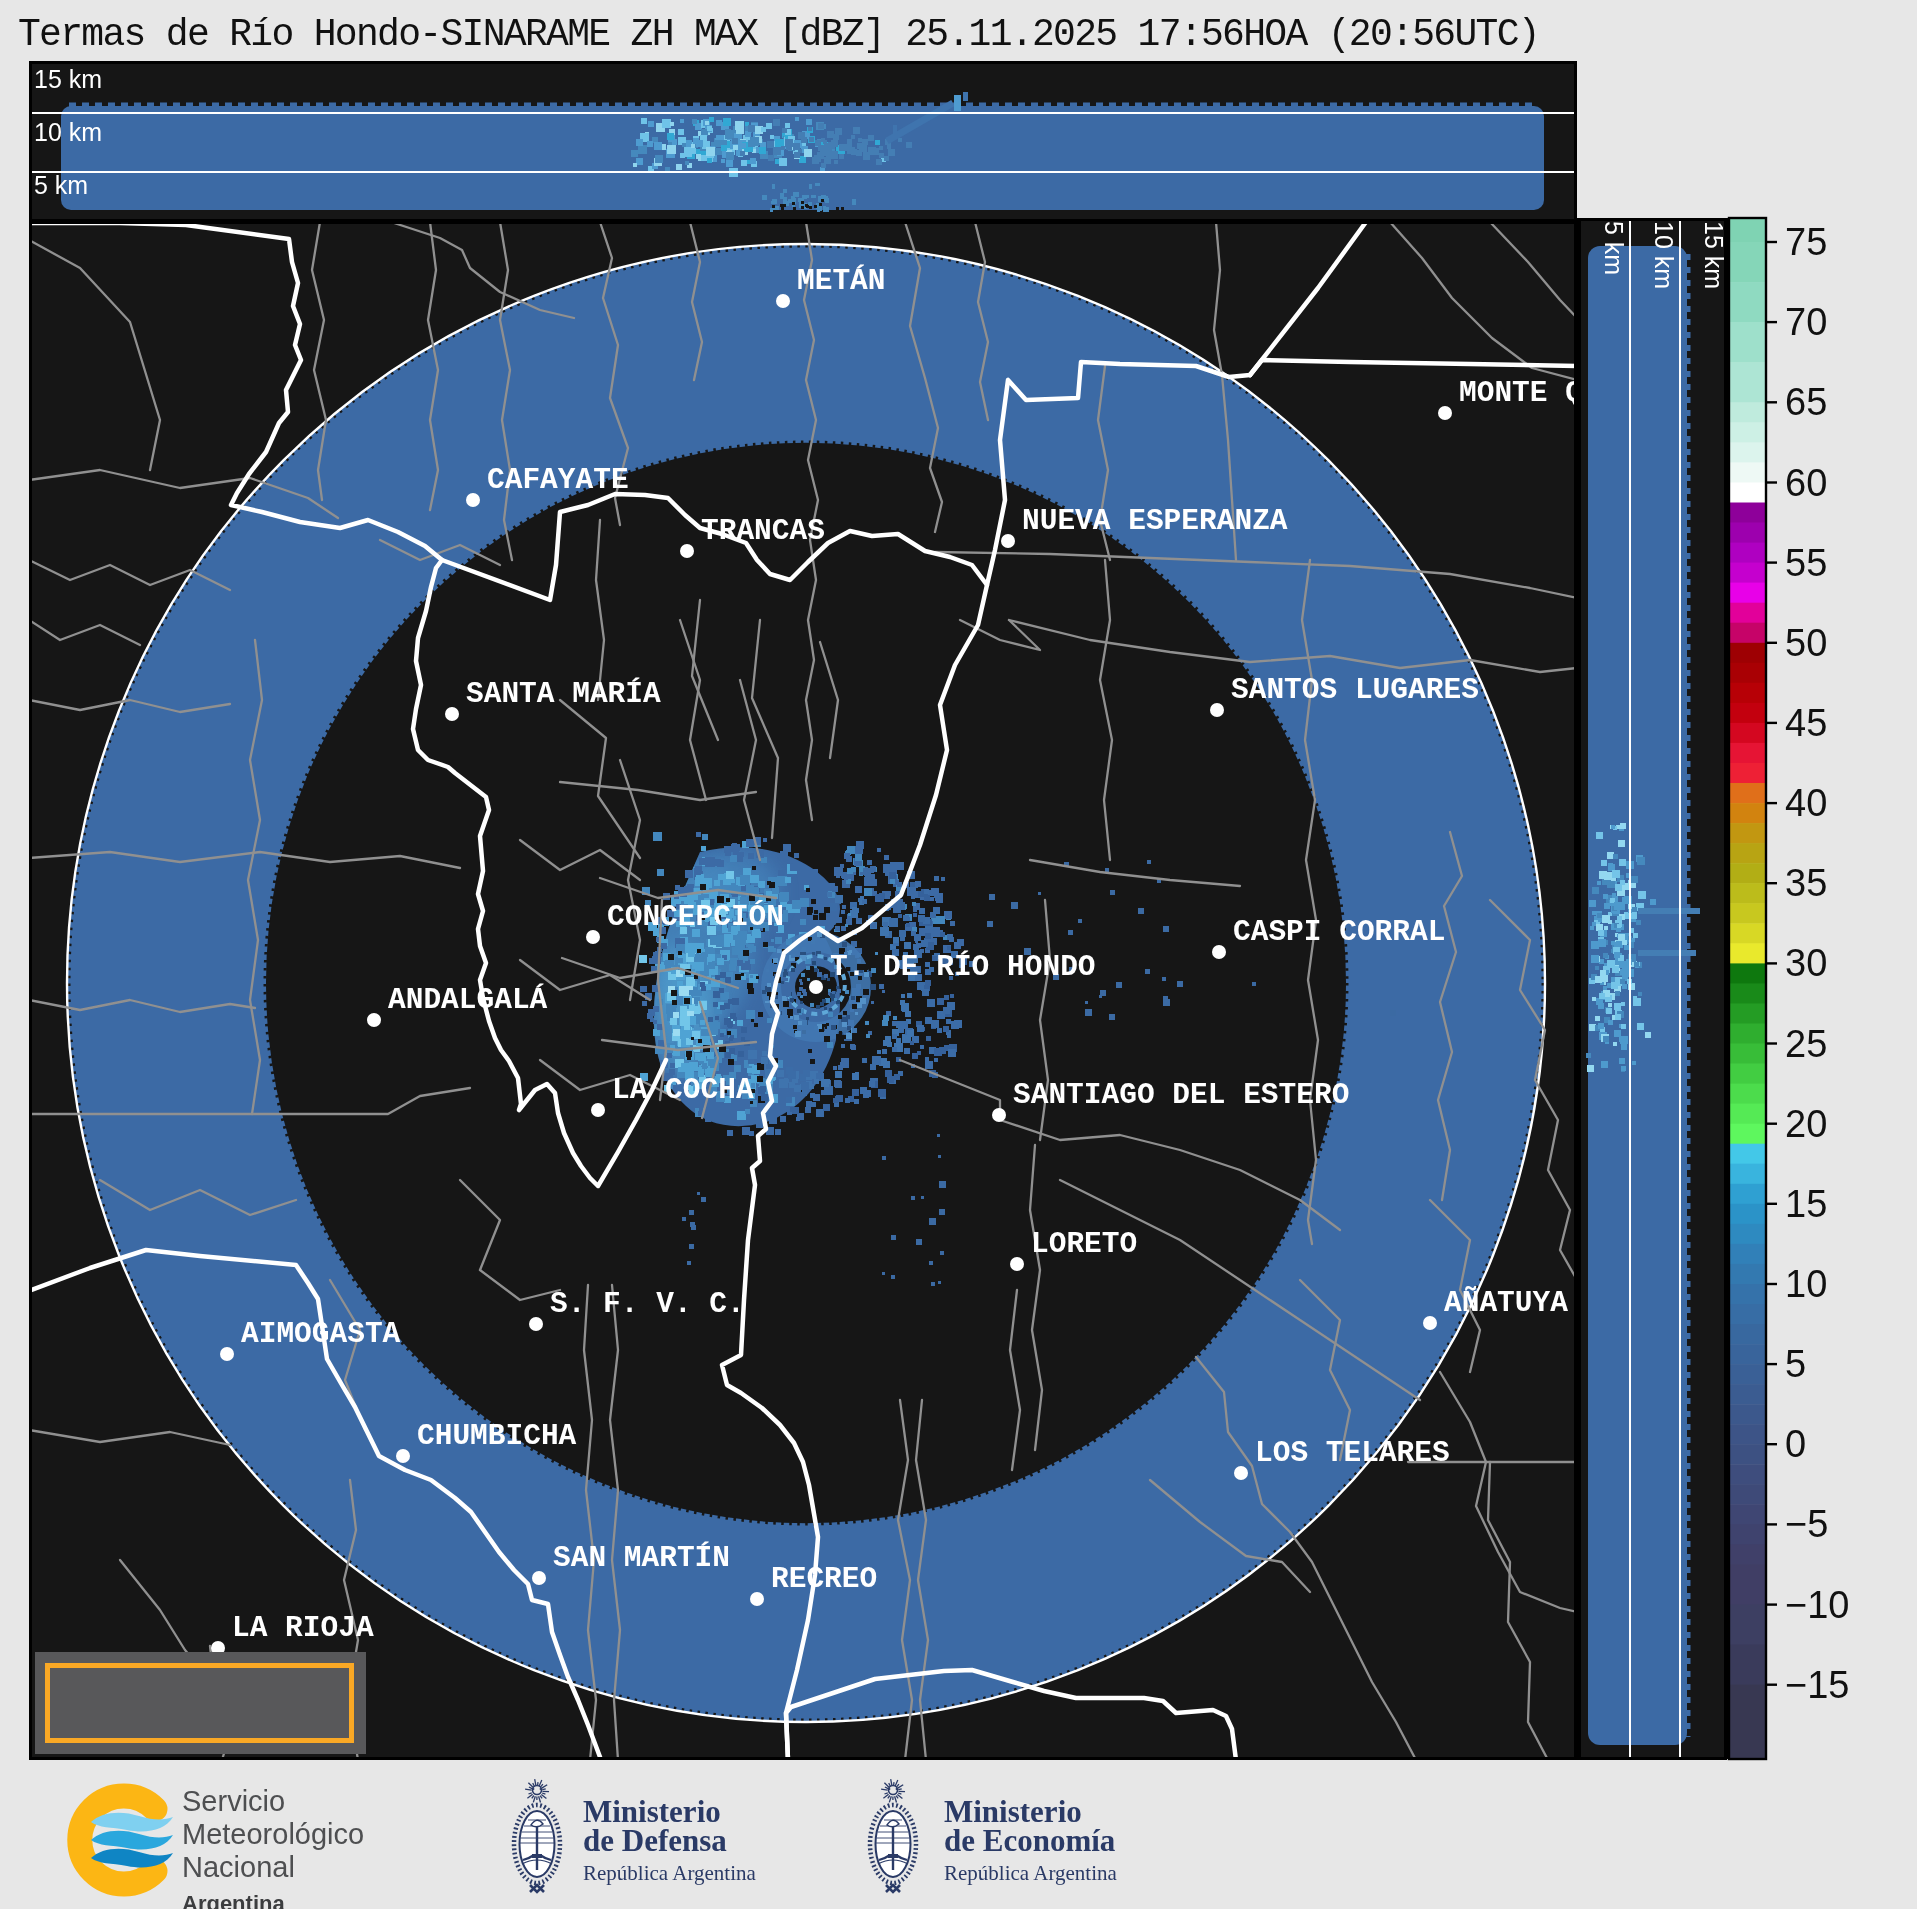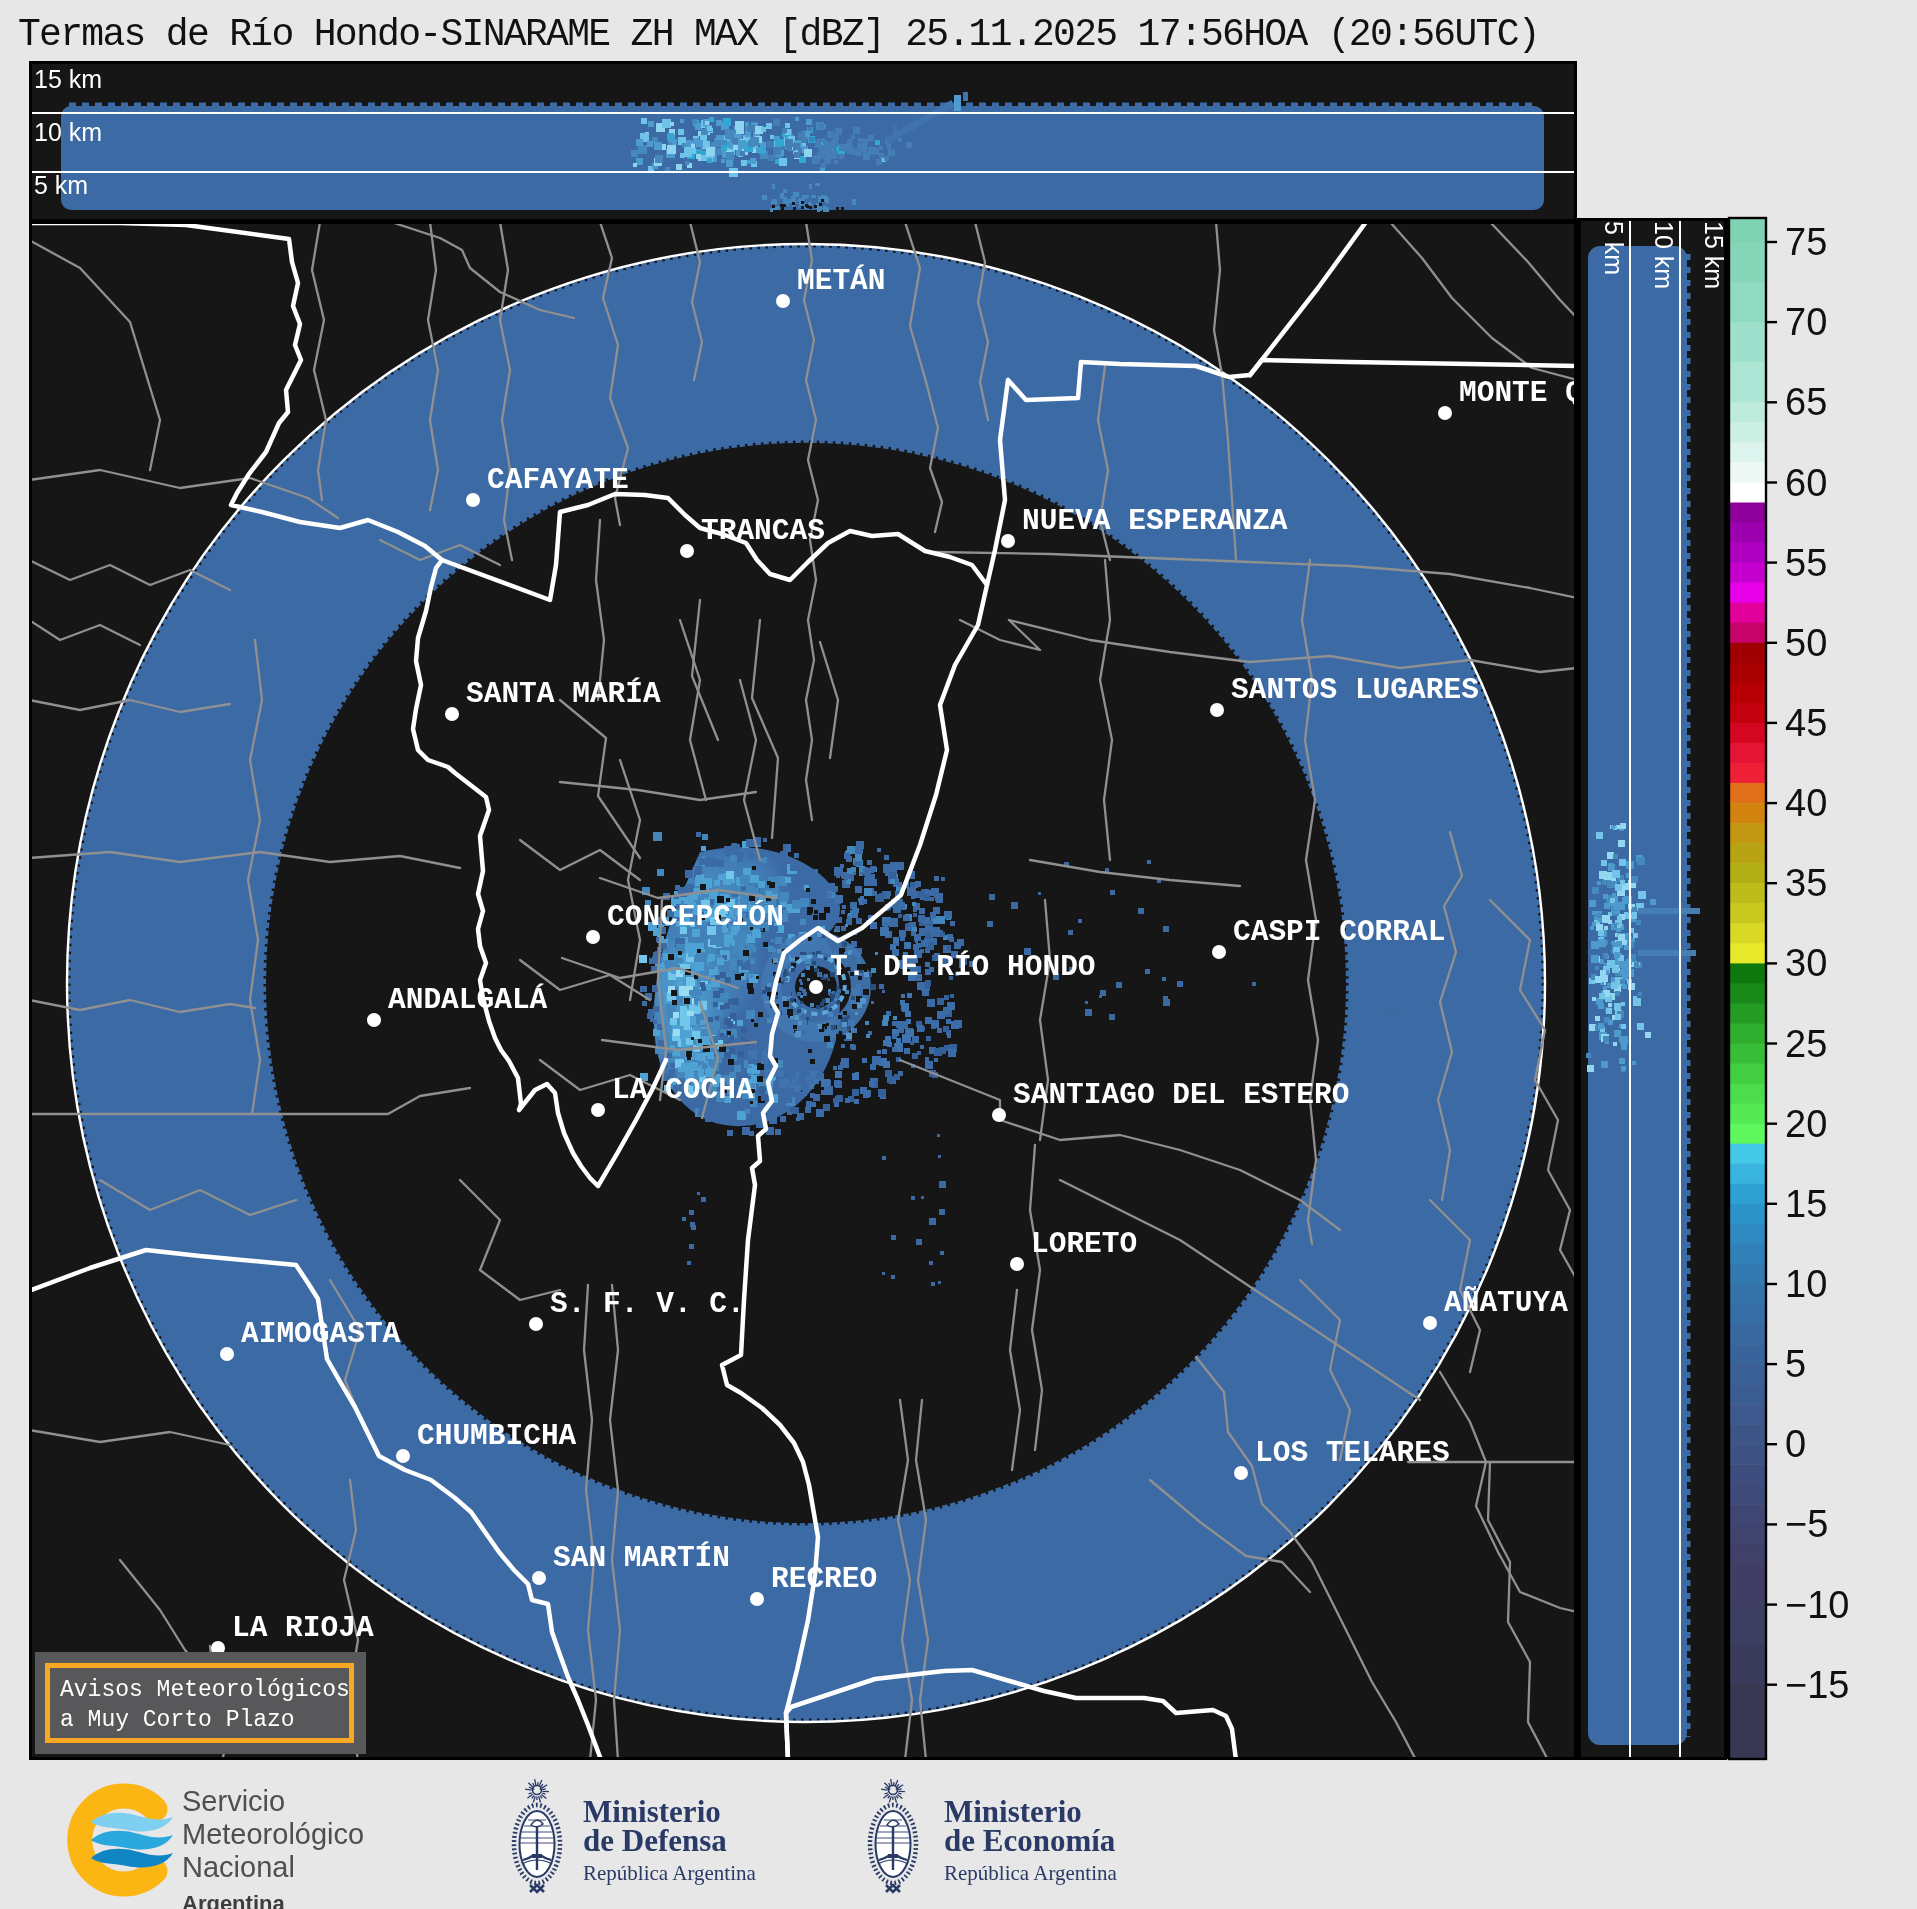--- a/index.html
+++ b/index.html
@@ -2216,22 +2216,20 @@
     <text x="62" y="1323.4" font-size="38" fill="#111" font-family="Liberation Sans,sans-serif">−5</text>
     <line x1="43" y1="1390.6" x2="54" y2="1390.6" stroke="#000" stroke-width="2.4"></line>
     <text x="62" y="1403.6" font-size="38" fill="#111" font-family="Liberation Sans,sans-serif">−10</text>
     <line x1="43" y1="1470.7" x2="54" y2="1470.7" stroke="#000" stroke-width="2.4"></line>
     <text x="62" y="1483.7" font-size="38" fill="#111" font-family="Liberation Sans,sans-serif">−15</text>
   </svg>
 <div class="abs" style="left:1575px;top:218px;width:5px;height:1542px;background:#000"></div>
 <div class="abs" style="left:1726px;top:218px;width:4px;height:1541px;background:#000"></div>
 <div class="abs" style="left:35px;top:1652px;width:331px;height:102px;background:#58585a">
     <div class="abs" style="left:10px;top:11px;width:299px;height:70px;border:5px solid #f9a825"></div>
-    <div class="abs" style="left:25px;top:23px;font-size:23px;line-height:30px;color:#fff;white-space:pre">Avisos Meteorológicos
-a Muy Corto Plazo</div>
   </div>
 <svg class="abs" style="left:55px;top:1782px" width="125" height="116" viewBox="0 0 125 116">
     <path d="M 100 27 A 44 44 0 1 0 100 89" fill="none" stroke="#fcb614" stroke-width="25" stroke-linecap="round"></path>
     <path d="M 36 40 C 46 30 66 28 84 34 C 100 39 110 38 118 35 C 110 48 92 52 72 48 C 56 45 44 46 36 40 Z" fill="#7fd0f0"></path>
     <path d="M 36 58 C 46 48 66 46 84 52 C 100 57 110 56 118 53 C 110 66 92 70 72 66 C 56 63 44 64 36 58 Z" fill="#2aa7dd"></path>
     <path d="M 36 76 C 46 66 66 64 84 70 C 100 75 110 74 118 71 C 110 84 92 88 72 84 C 56 81 44 82 36 76 Z" fill="#0f85c4"></path>
   </svg>
 <div class="abs" style="left:182px;top:1785px;font-family:'Liberation Sans',sans-serif;font-size:29px;line-height:33px;color:#4e4f51">Servicio<br>Meteorológico<br>Nacional<div style="font-size:22px;font-weight:bold;color:#3c3d3f;margin-top:3px">Argentina</div></div>
 <svg class="abs" style="left:499px;top:1776px" width="76" height="128" viewBox="0 0 76 128">
     <line x1="32.6" y1="14.1" x2="26.1" y2="13.1" stroke="#2a3a66" stroke-width="1.3"></line>

